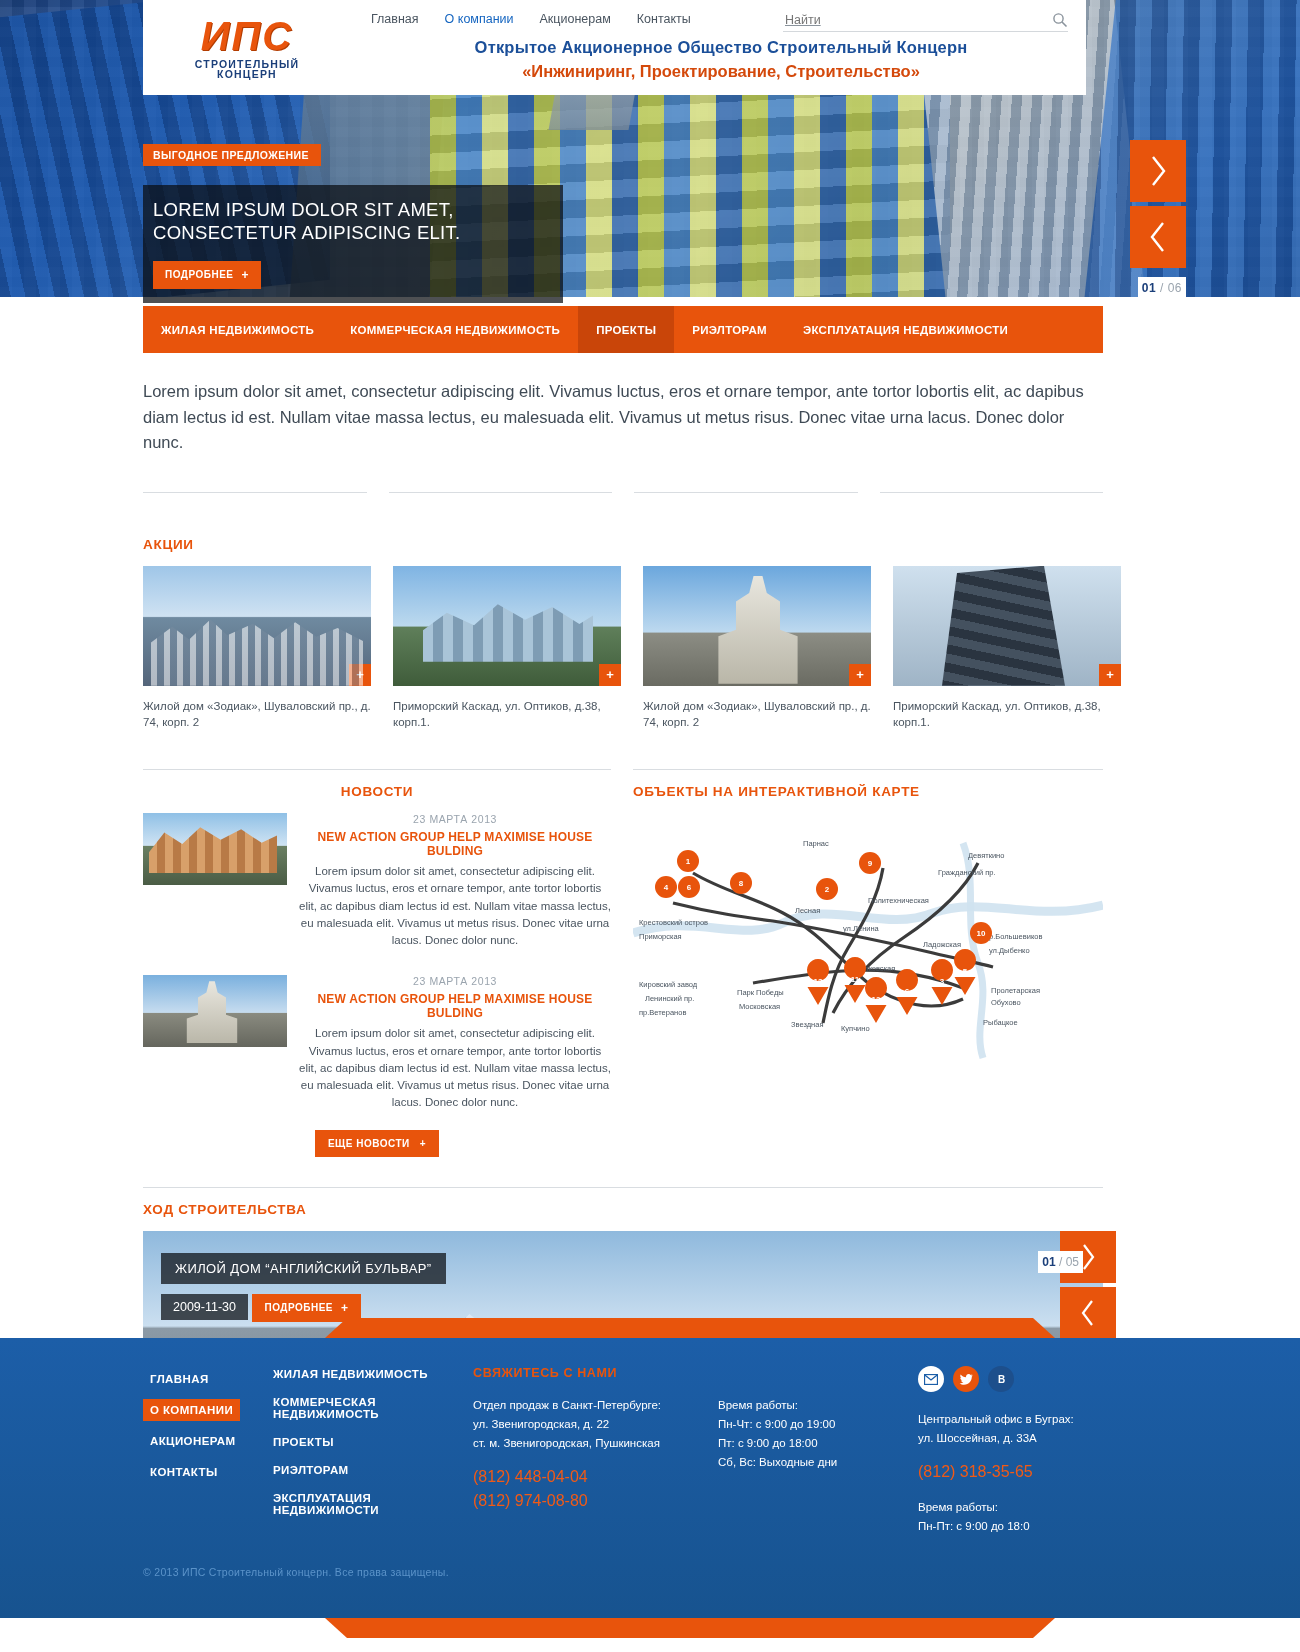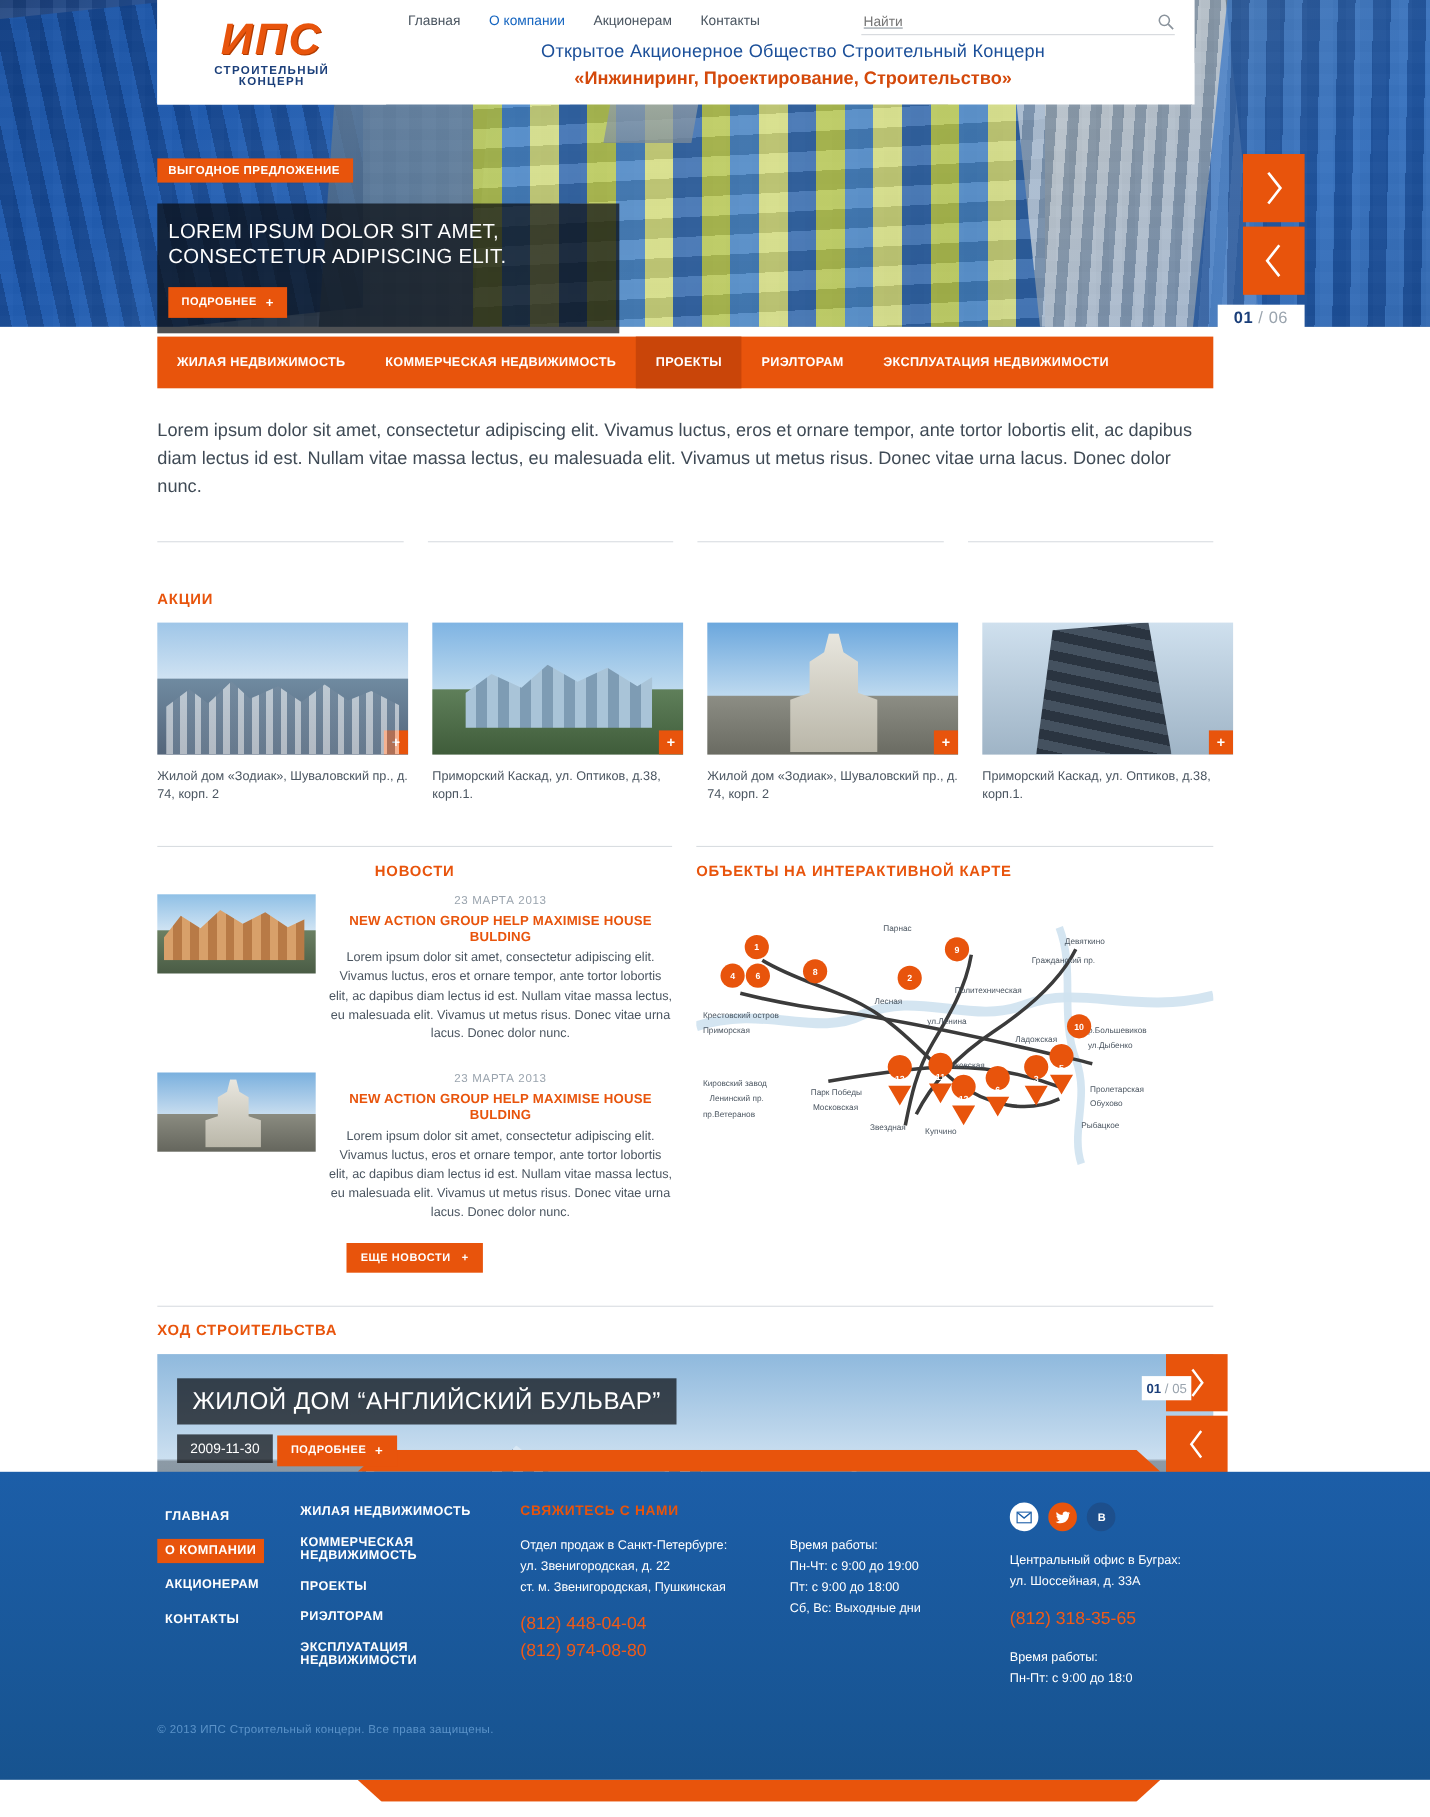--- a/index.html
+++ b/index.html
@@ -76,21 +76,21 @@
   }
   .search-wrap input {
     border:0; outline:0; width:250px; font-size:12.5px; color:#8a939c;
     font-family:"Liberation Sans", sans-serif; background:transparent;text-decoration:underline;
   }
   .search-ico { width:16px; height:16px; margin-left:auto; }
   .company-title {
     position:absolute; left:228px; top:38px; width:700px; text-align:center;
   }
   .company-title .line1 {
-    font-size:16.5px; font-weight:normal; color:#1b4f99; letter-spacing:.2px;
+    font-size:16.5px; font-weight:bold; color:#1b4f99; letter-spacing:.2px;
   }
   .company-title .line2 {
     font-size:16.5px; font-weight:bold; color:#d4490b; margin-top:5px;
   }
 
   
   .slide-cap { position:absolute; left:143px; top:144px; z-index:15; }
   .cap-badge {
     display:inline-block; background:#e8540c; color:#fff; font-size:10.5px;
     font-weight:bold; letter-spacing:.4px; padding:5px 12px 5px 10px;
@@ -114,21 +114,21 @@
   .slider-arrows {
     position:absolute; right:114px; top:140px; width:56px; z-index:16;
   }
   .arr {
     width:56px; height:62px; background:#e8540c; display:flex; align-items:center;
     justify-content:center; margin-bottom:4px;
   }
   .arr svg { display:block; }
   .slide-count {
     position:absolute; right:114px; top:277px; z-index:16;
-    background:#fff; color:#3a4652; font-size:15px; padding:4px 15px;
+    background:#fff; color:#3a4652; font-size:12px; padding:4px 4px;
     letter-spacing:.5px;
   }
   .slide-count .cur { color:#1b3f7a; font-weight:bold; }
   .slide-count .tot { color:#9aa4ae; }
 
   
   .mainmenu {
     position:absolute; left:143px; top:306px; width:960px; height:47px;
     background:#e8540c; display:flex; align-items:stretch; z-index:18;
   }
@@ -227,21 +227,21 @@
     background:linear-gradient(180deg,#8fb9dd 0%,#cbdff0 38%,#8c9aa6 39%,#6a7884 100%);
   }
   .constr-img:after {
     content:""; position:absolute; left:0; bottom:0; width:960px; height:185px;
     background:
       repeating-linear-gradient(90deg, rgba(255,255,255,.35) 0 9px, rgba(70,95,120,.5) 9px 19px);
     clip-path:polygon(0 62%,6% 30%,12% 58%,20% 20%,26% 52%,34% 10%,42% 44%,50% 16%,58% 50%,66% 22%,74% 54%,82% 26%,90% 56%,96% 34%,100% 60%,100% 100%,0 100%);
   }
   .constr-cap { position:absolute; left:18px; top:22px; z-index:4; }
   .constr-cap .t {
-    background:rgba(10,12,16,.72); color:#fff; font-size:22px; padding:8px 14px;
+    background:rgba(10,12,16,.72); color:#fff; font-size:13px; padding:8px 14px;
     display:inline-block; letter-spacing:.4px;
   }
   .constr-cap .d {
     background:rgba(10,12,16,.72); color:#fff; font-size:12.5px; padding:6px 12px;
     display:inline-block; margin-top:4px;
   }
   .constr-count {
     position:absolute; right:20px; top:20px; z-index:4; background:#fff;
     font-size:12px; padding:4px 4px; color:#3a4652;
   }

